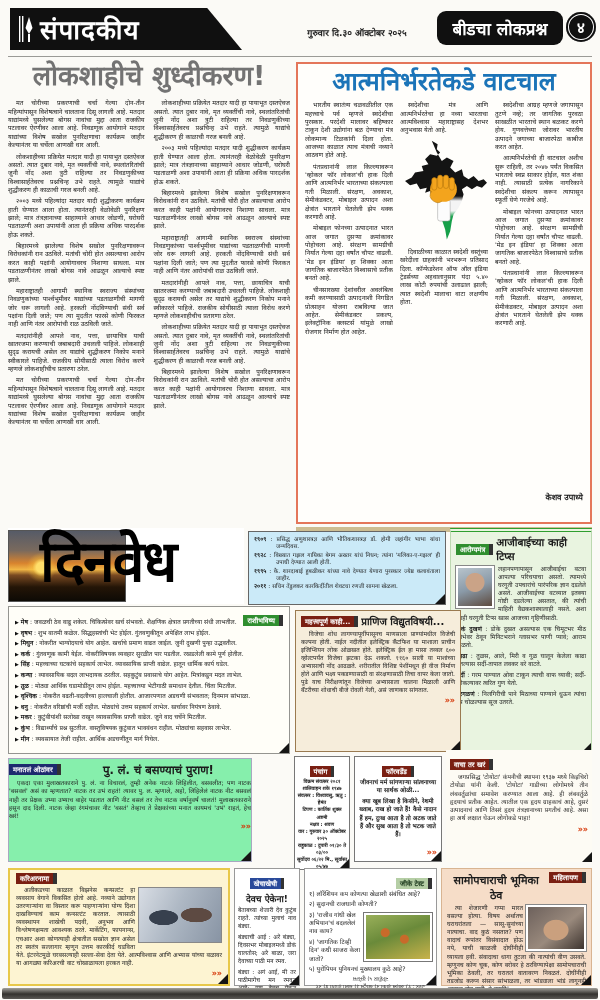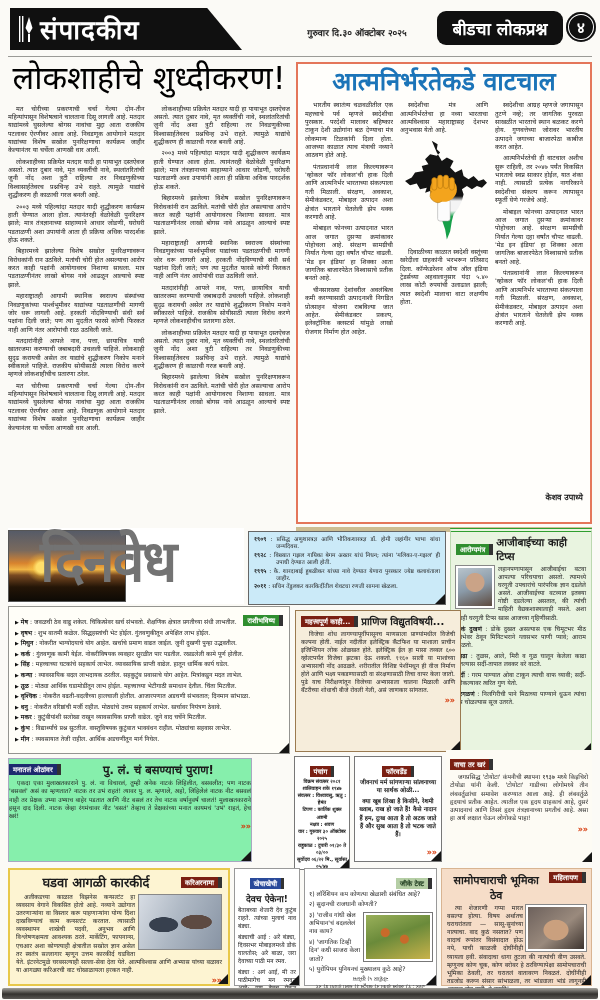--- a/index.html
+++ b/index.html
@@ -14,35 +14,35 @@
           clip-path:polygon(0 0,85% 0,100% 100%,0 100%);display:flex;align-items:center;gap:6px;padding-left:8px;box-sizing:border-box;}
   .banner .ttl{font-size:26px;font-weight:bold;letter-spacing:1px;}
   .hdate{left:282px;top:26px;width:150px;text-align:center;font-size:9px;font-weight:bold;color:#222;}
   .mast{left:437px;top:11px;width:126px;height:34px;background:#101010;border-radius:9px;color:#fff;
         display:flex;align-items:center;justify-content:center;font-size:17px;font-weight:bold;}
   .pgnum{left:566px;top:12px;width:30px;height:30px;border-radius:50%;background:#101010;color:#fff;
          display:flex;align-items:center;justify-content:center;font-size:15px;font-weight:bold;box-shadow:inset 0 0 0 2px #101010,inset 0 0 0 3px #fff;}
   .hrule{left:8px;top:56px;width:584px;height:1px;background:#9a9a96;}
   
   .edbox{left:8px;top:62px;width:282px;height:464px;}
-  .edhead{font-size:32px;font-weight:normal;text-align:center;line-height:1.05;color:#000000;}
+  .edhead{font-size:27px;font-weight:bold;text-align:center;line-height:1.05;color:#737373;}
   .cols2{margin-top:9px;column-count:2;column-gap:9px;height:412px;overflow:hidden;}
   
   .lead{left:296px;top:62px;width:296px;height:462px;border:2px solid #e4765a;background:#fffefb;box-sizing:border-box;padding:5px 7px;}
   .leadhead{color:#1b74b8;font-size:25px;font-weight:bold;text-align:center;line-height:1.05;}
   .leadcols{display:flex;gap:7px;margin-top:6px;height:388px;overflow:hidden;}
   .leadcols>div{flex:1;overflow:hidden;}
   .byline{text-align:right;font-weight:bold;font-size:8px;margin-top:2px;}
   .tanbar{left:296px;top:527px;width:296px;height:5px;background:#cdbd92;}
   
   .dinbox{left:8px;top:528px;width:236px;height:76px;background:#fff;}
   .dphoto{position:absolute;left:0;top:2px;width:118px;height:72px;border:1px solid #555;box-sizing:border-box;
     background:radial-gradient(circle at 28% 52%, #ffdf6a 0 5px, rgba(255,200,60,.4) 9px, transparent 15px),
                linear-gradient(180deg,#565b67 0%,#7a6a5d 28%,#d8832e 46%,#f0b545 55%,#7a4a22 63%,#241507 80%,#0d0a05 100%);}
-  .dtitle{position:absolute;left:32px;top:-8px;font-size:57px;font-weight:bold;color:#737373;letter-spacing:-2px;text-align:center;}
+  .dtitle{position:absolute;left:32px;top:-8px;font-size:57px;font-weight:bold;color:#000000;letter-spacing:-2px;text-align:center;}
   
   .dvbox{left:248px;top:531px;width:198px;height:74px;background:#cbeaf8;border:1px solid #666;box-sizing:border-box;padding:3px 5px;}
   .dvhd{display:flex;justify-content:space-between;align-items:baseline;margin-bottom:1px;}
   .dvt{font-size:10px;font-weight:bold;}
   .dvl{font-size:7.5px;font-weight:bold;color:#7a1408;border-right:3px solid #333;padding-right:3px;}
   .dvitem{font-size:5.8px;line-height:1.28;text-align:justify;padding-left:22px;text-indent:-22px;}
   .dvitem b{font-size:6px;}
   
   .arbox{left:450px;top:528px;width:142px;height:226px;background:#e9f4e0;border:1px solid #bcd8b0;border-top:4px double #2f9e2f;box-sizing:border-box;padding:3px 5px;}
   .arhd{display:flex;align-items:center;gap:3px;margin-bottom:2px;}
@@ -281,21 +281,20 @@
   <div class="abs vabox fold">
     <span class="label lab-maroon">वाचा तर खरं</span>
     <div class="small" style="font-size:6.2px;margin-top:2px;">
       <p style="text-indent:8px;">जगप्रसिद्ध 'टोयोटा' कंपनीची स्थापना १९३७ मध्ये किइचिरो टोयोडा यांनी केली. 'टोयोटा' गाडीच्या लोगोमध्ये तीन लंबवर्तुळांचा समावेश करण्यात आला आहे. ही लंबवर्तुळे हृदयाचं प्रतीक आहेत. त्यातील एक हृदय ग्राहकाचं आहे, दुसरं उत्पादनाचं आणि तिसरं हृदय तंत्रज्ञानाच्या प्रगतीचं आहे. असा हा अर्थ लक्षात घेऊन लोगोकडे पाहा!</p>
       <div class="endmore"><span class="more">»</span><span class="more">»</span></div>
     </div>
   </div>
 
   <div class="abs cabox fold">
     <div class="cahd">
-      <span class="catitle">घडवा आगळी कारकीर्द</span>
       <span class="label lab-maroon">करिअरनामा</span>
     </div>
     <div class="small" style="font-size:6.1px;">
       <span class="caphoto"></span>
       <p style="text-indent:8px;">अलीकडच्या काळात बिझनेस कन्सल्टंट हा व्यवसाय वेगाने विकसित होतो आहे. नव्याने उद्योगात उतरणाऱ्यांना वा विस्तार करू पाहणाऱ्यांना योग्य दिशा दाखविण्याचं काम कन्सल्टंट करतात. त्यासाठी व्यवस्थापन शाखेची पदवी, अनुभव आणि विश्लेषणक्षमता आवश्यक ठरते. मार्केटिंग, फायनान्स, एचआर अशा कोणत्याही क्षेत्रातील सखोल ज्ञान असेल तर स्वतंत्र सल्लागार म्हणून उत्तम कारकीर्द घडविता येते. इंटरनेटमुळे घरबसल्याही सल्ला-सेवा देता येते. आत्मविश्वास आणि अभ्यास यांच्या बळावर या आगळ्या करिअरची वाट चोखाळायला हरकत नाही.</p>
       <div class="endmore"><span class="more">»</span><span class="more">»</span></div>
     </div>
   </div>
 
   <div class="abs khbox fold">

